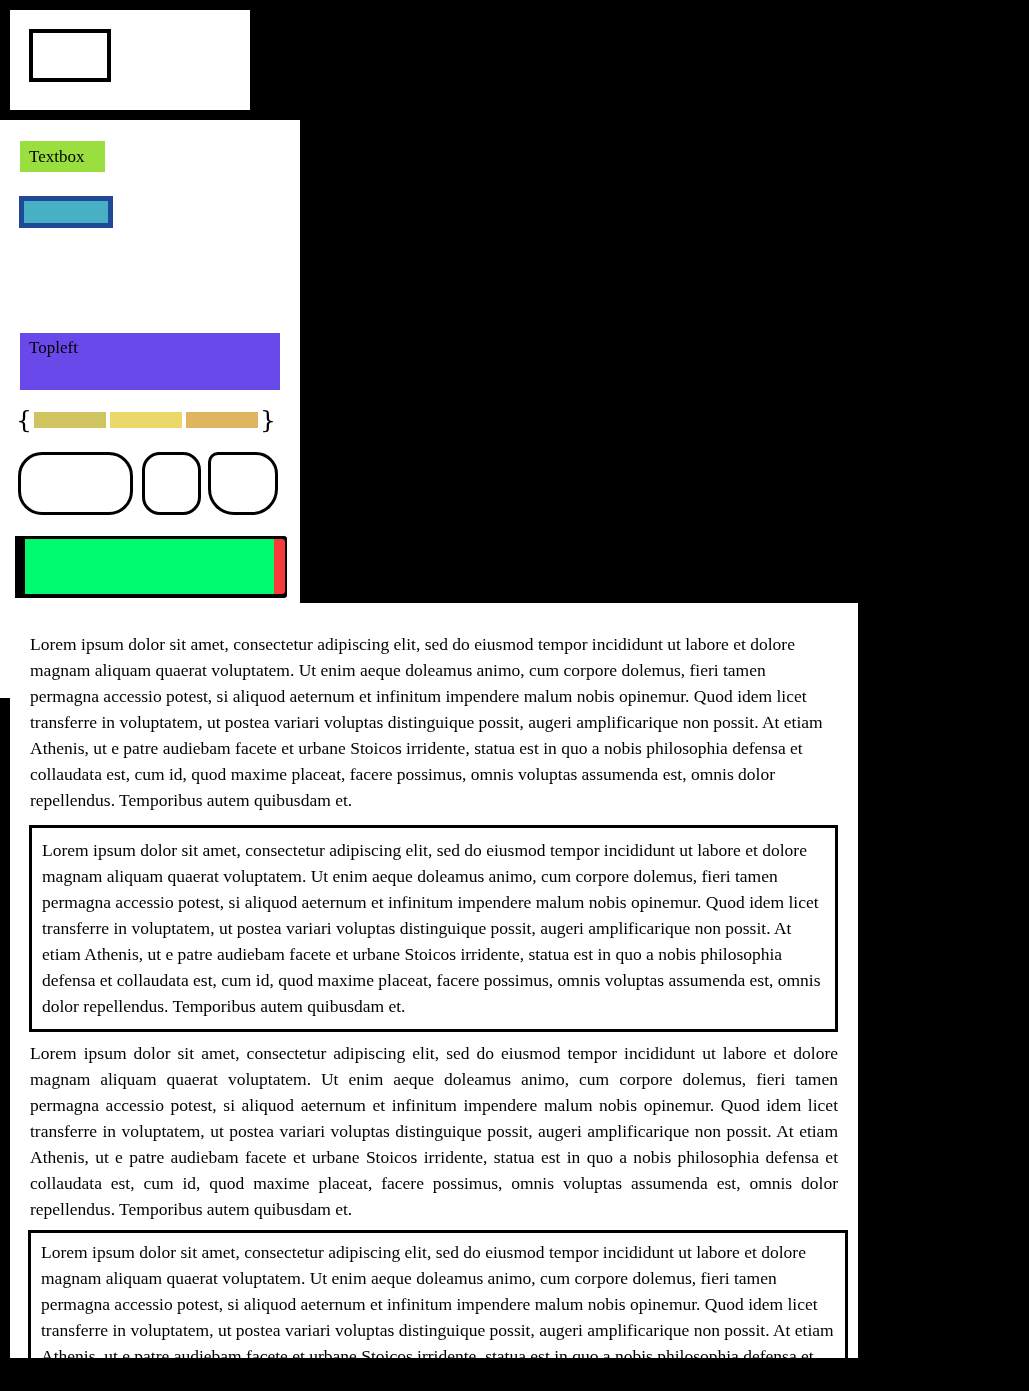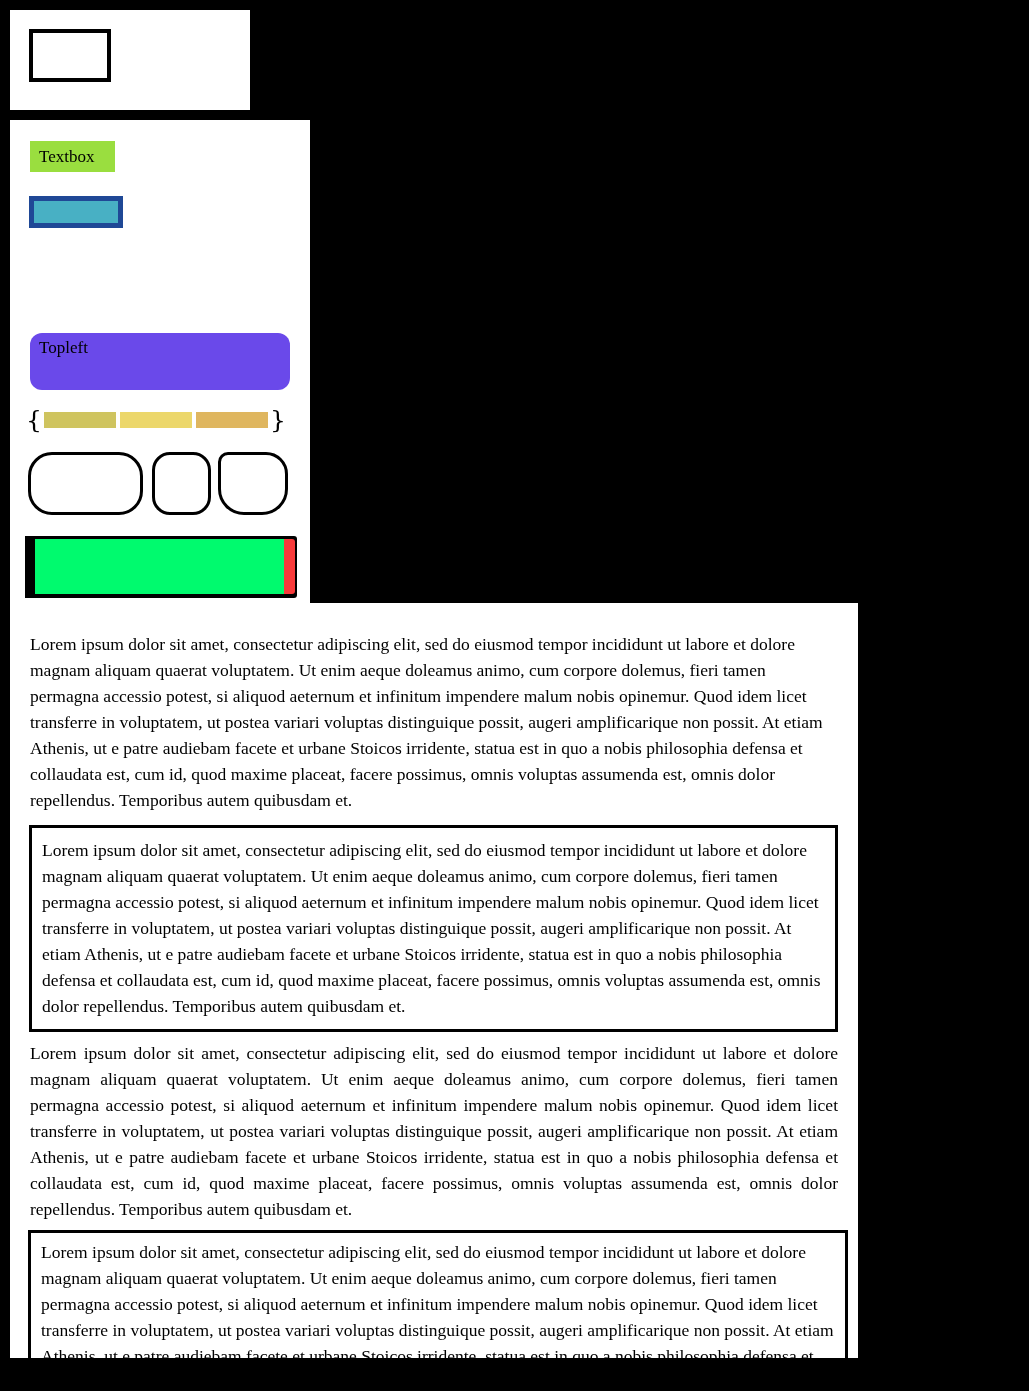--- a/index.html
+++ b/index.html
@@ -12,30 +12,30 @@
   *{margin:0;padding:0;box-sizing:border-box;}
   html,body{width:1029px;height:1391px;overflow:hidden;}
   body{background:var(--page-bg);position:relative;
        font-family:"Liberation Serif","DejaVu Serif",serif;color:#000;}
 
   .panel{position:absolute;background:var(--panel-bg);}
   .panel-top{left:10px;top:10px;width:240px;height:100px;}
   .outlined-rect{position:absolute;left:19px;top:19px;width:82px;height:53px;
        border:4px solid var(--border-black);background:#fff;}
 
-  .panel-widgets{left:10px;top:120px;width:300px;height:578px;}
+  .panel-widgets{left:0;top:120px;width:300px;height:578px;}
   .w-label{font-size:17px;line-height:1.25;}
   .w-textbox{position:absolute;left:20px;top:21px;width:85px;height:31px;
        background:var(--textbox-green);padding:5px 9px;}
   .w-teal{position:absolute;left:19px;top:76px;width:94px;height:32px;
        border:5px solid var(--teal-border);background:var(--teal-fill);}
   .w-fixed{position:absolute;left:20px;top:132px;width:113px;height:58px;
        background:var(--purple-fixed);padding:5px 9px;}
   .w-topleft{position:absolute;left:20px;top:213px;width:260px;height:57px;
-       background:var(--violet-topleft);padding:4px 9px;border-radius:12px;}
+       background:var(--violet-topleft);padding:4px 9px;}
   .w-braces{position:absolute;left:16px;top:286px;width:260px;height:28px;
        display:flex;align-items:center;}
   .brace{font-size:25px;line-height:28px;font-family:"DejaVu Serif",serif;}
   .khaki{height:16px;width:72px;margin:0 2px;}
   .khaki-1{background:var(--khaki-bar-1);}
   .khaki-2{background:var(--khaki-bar-2);}
   .khaki-3{background:var(--khaki-bar-3);}
   .w-rounded-row{position:absolute;left:18px;top:332px;height:63px;display:flex;}
   .rrect{border:3px solid var(--border-black);background:#fff;height:63px;}
   .rrect-1{width:115px;border-radius:24px;margin-right:9px;}

